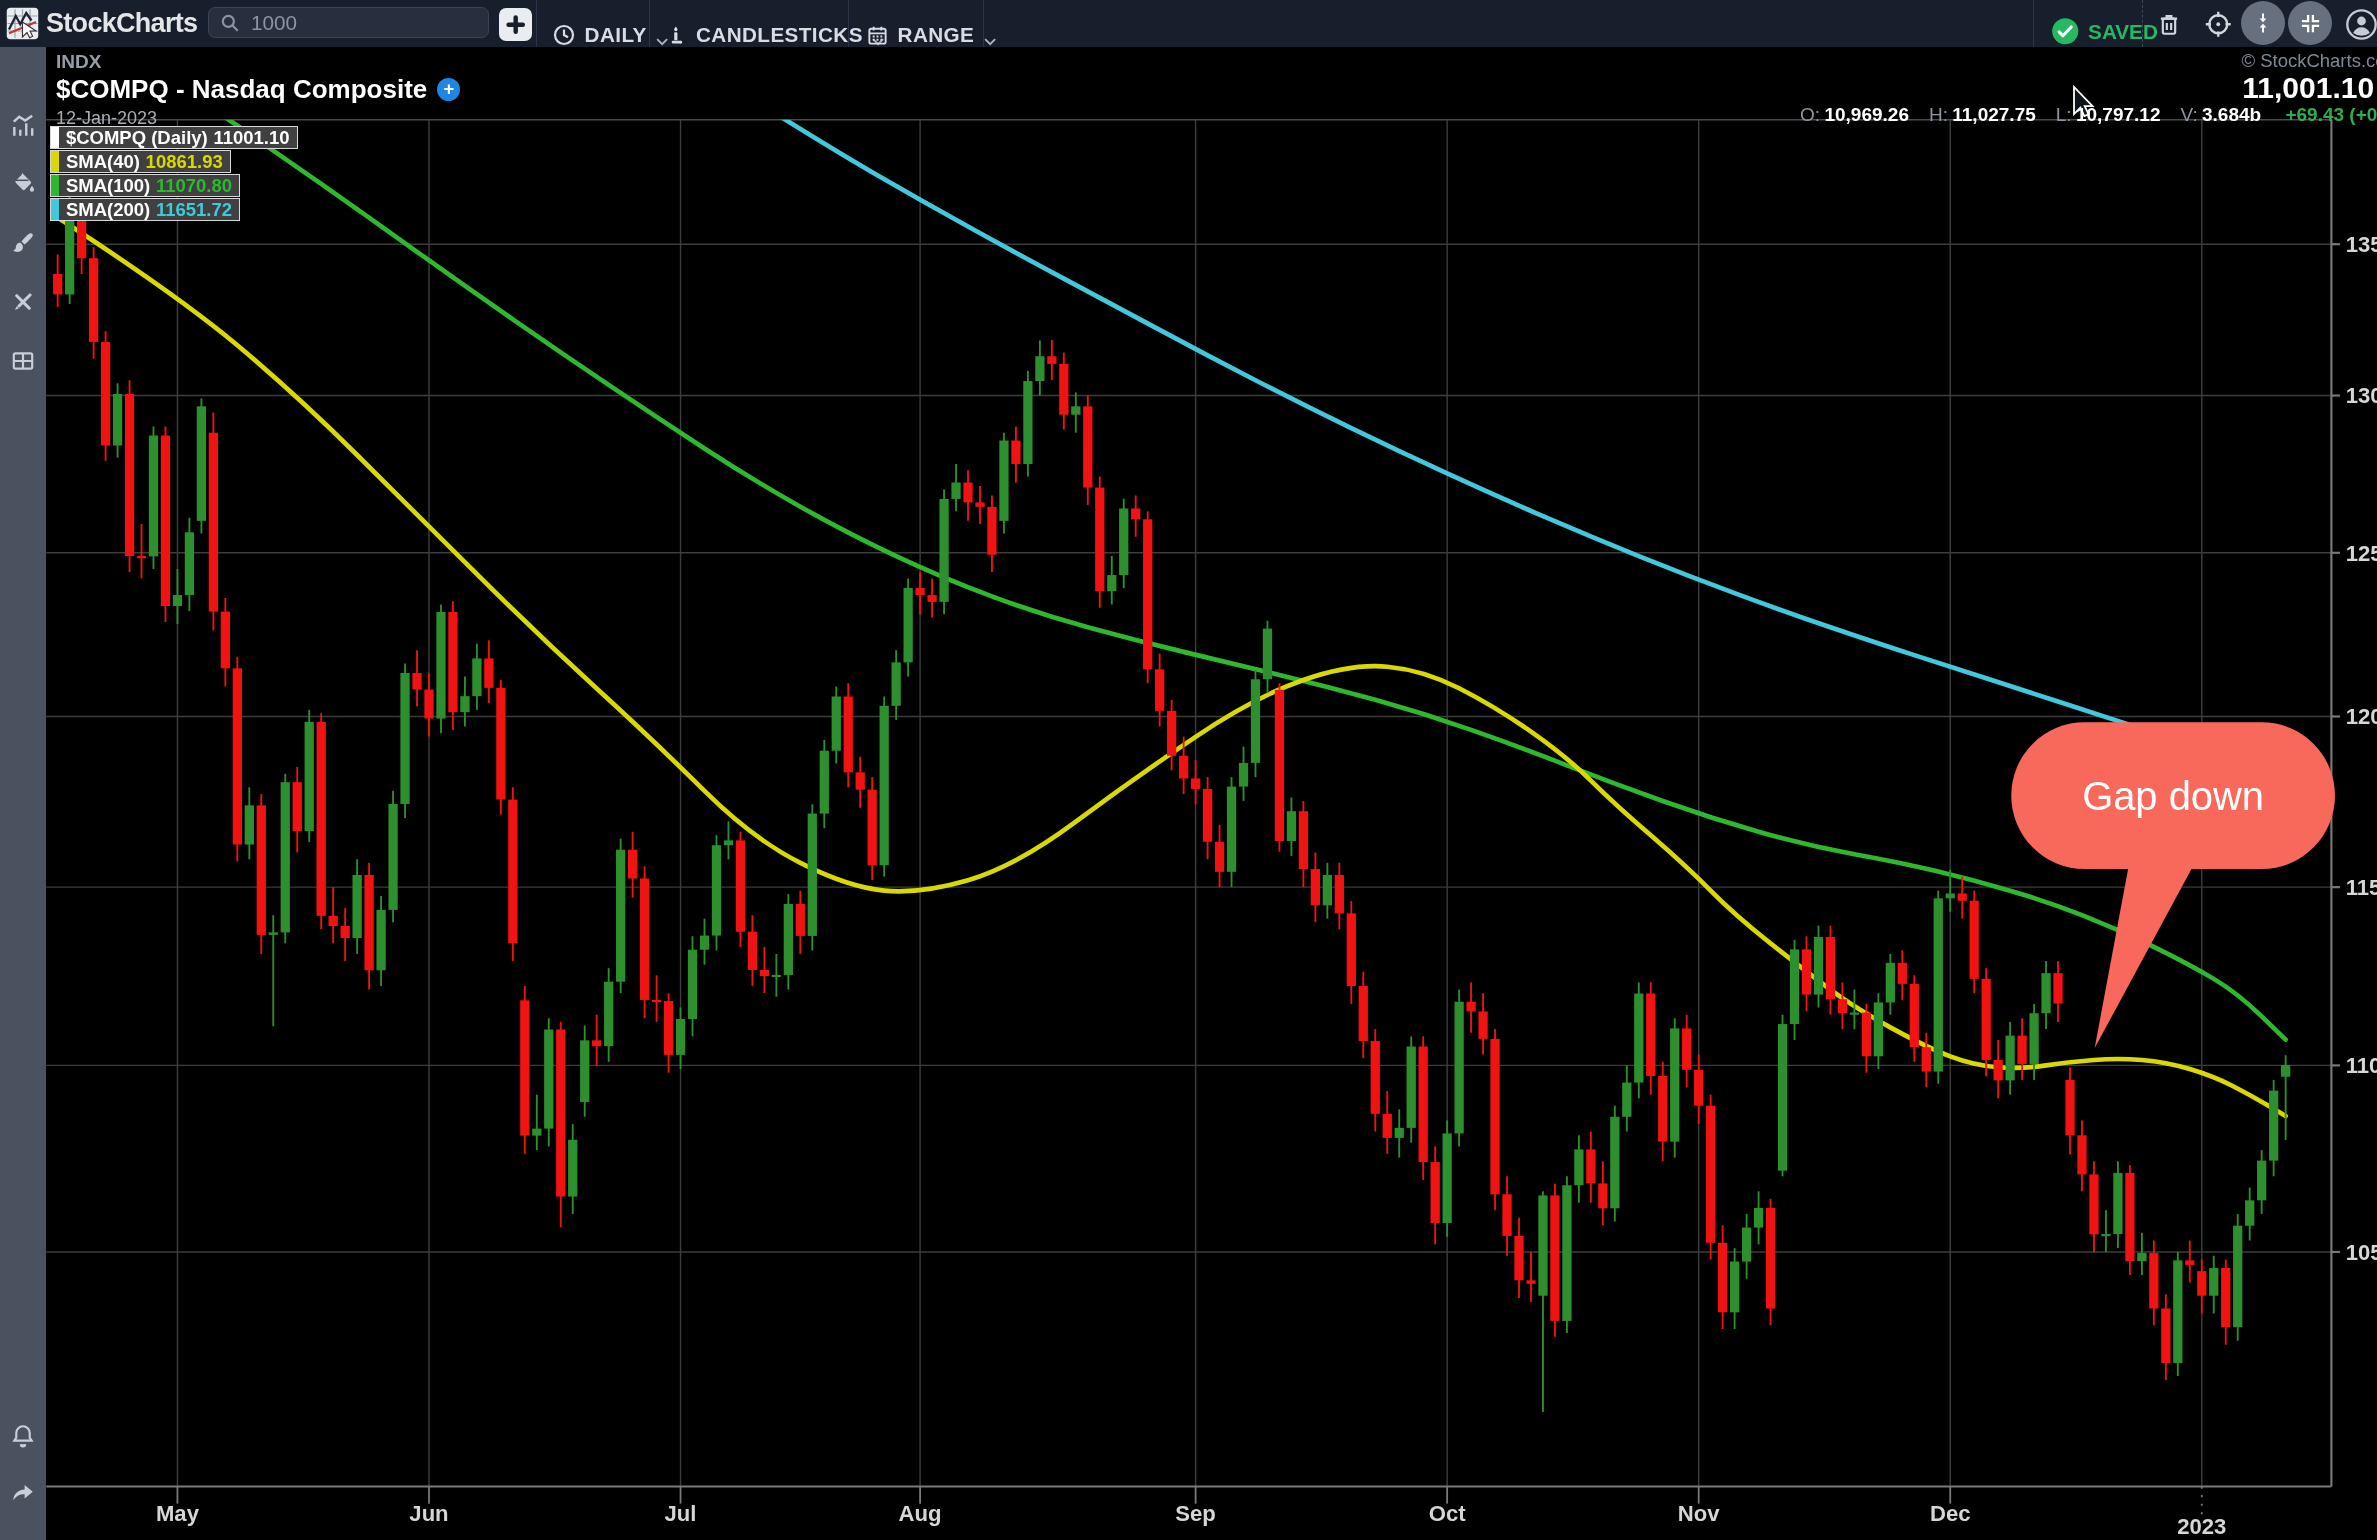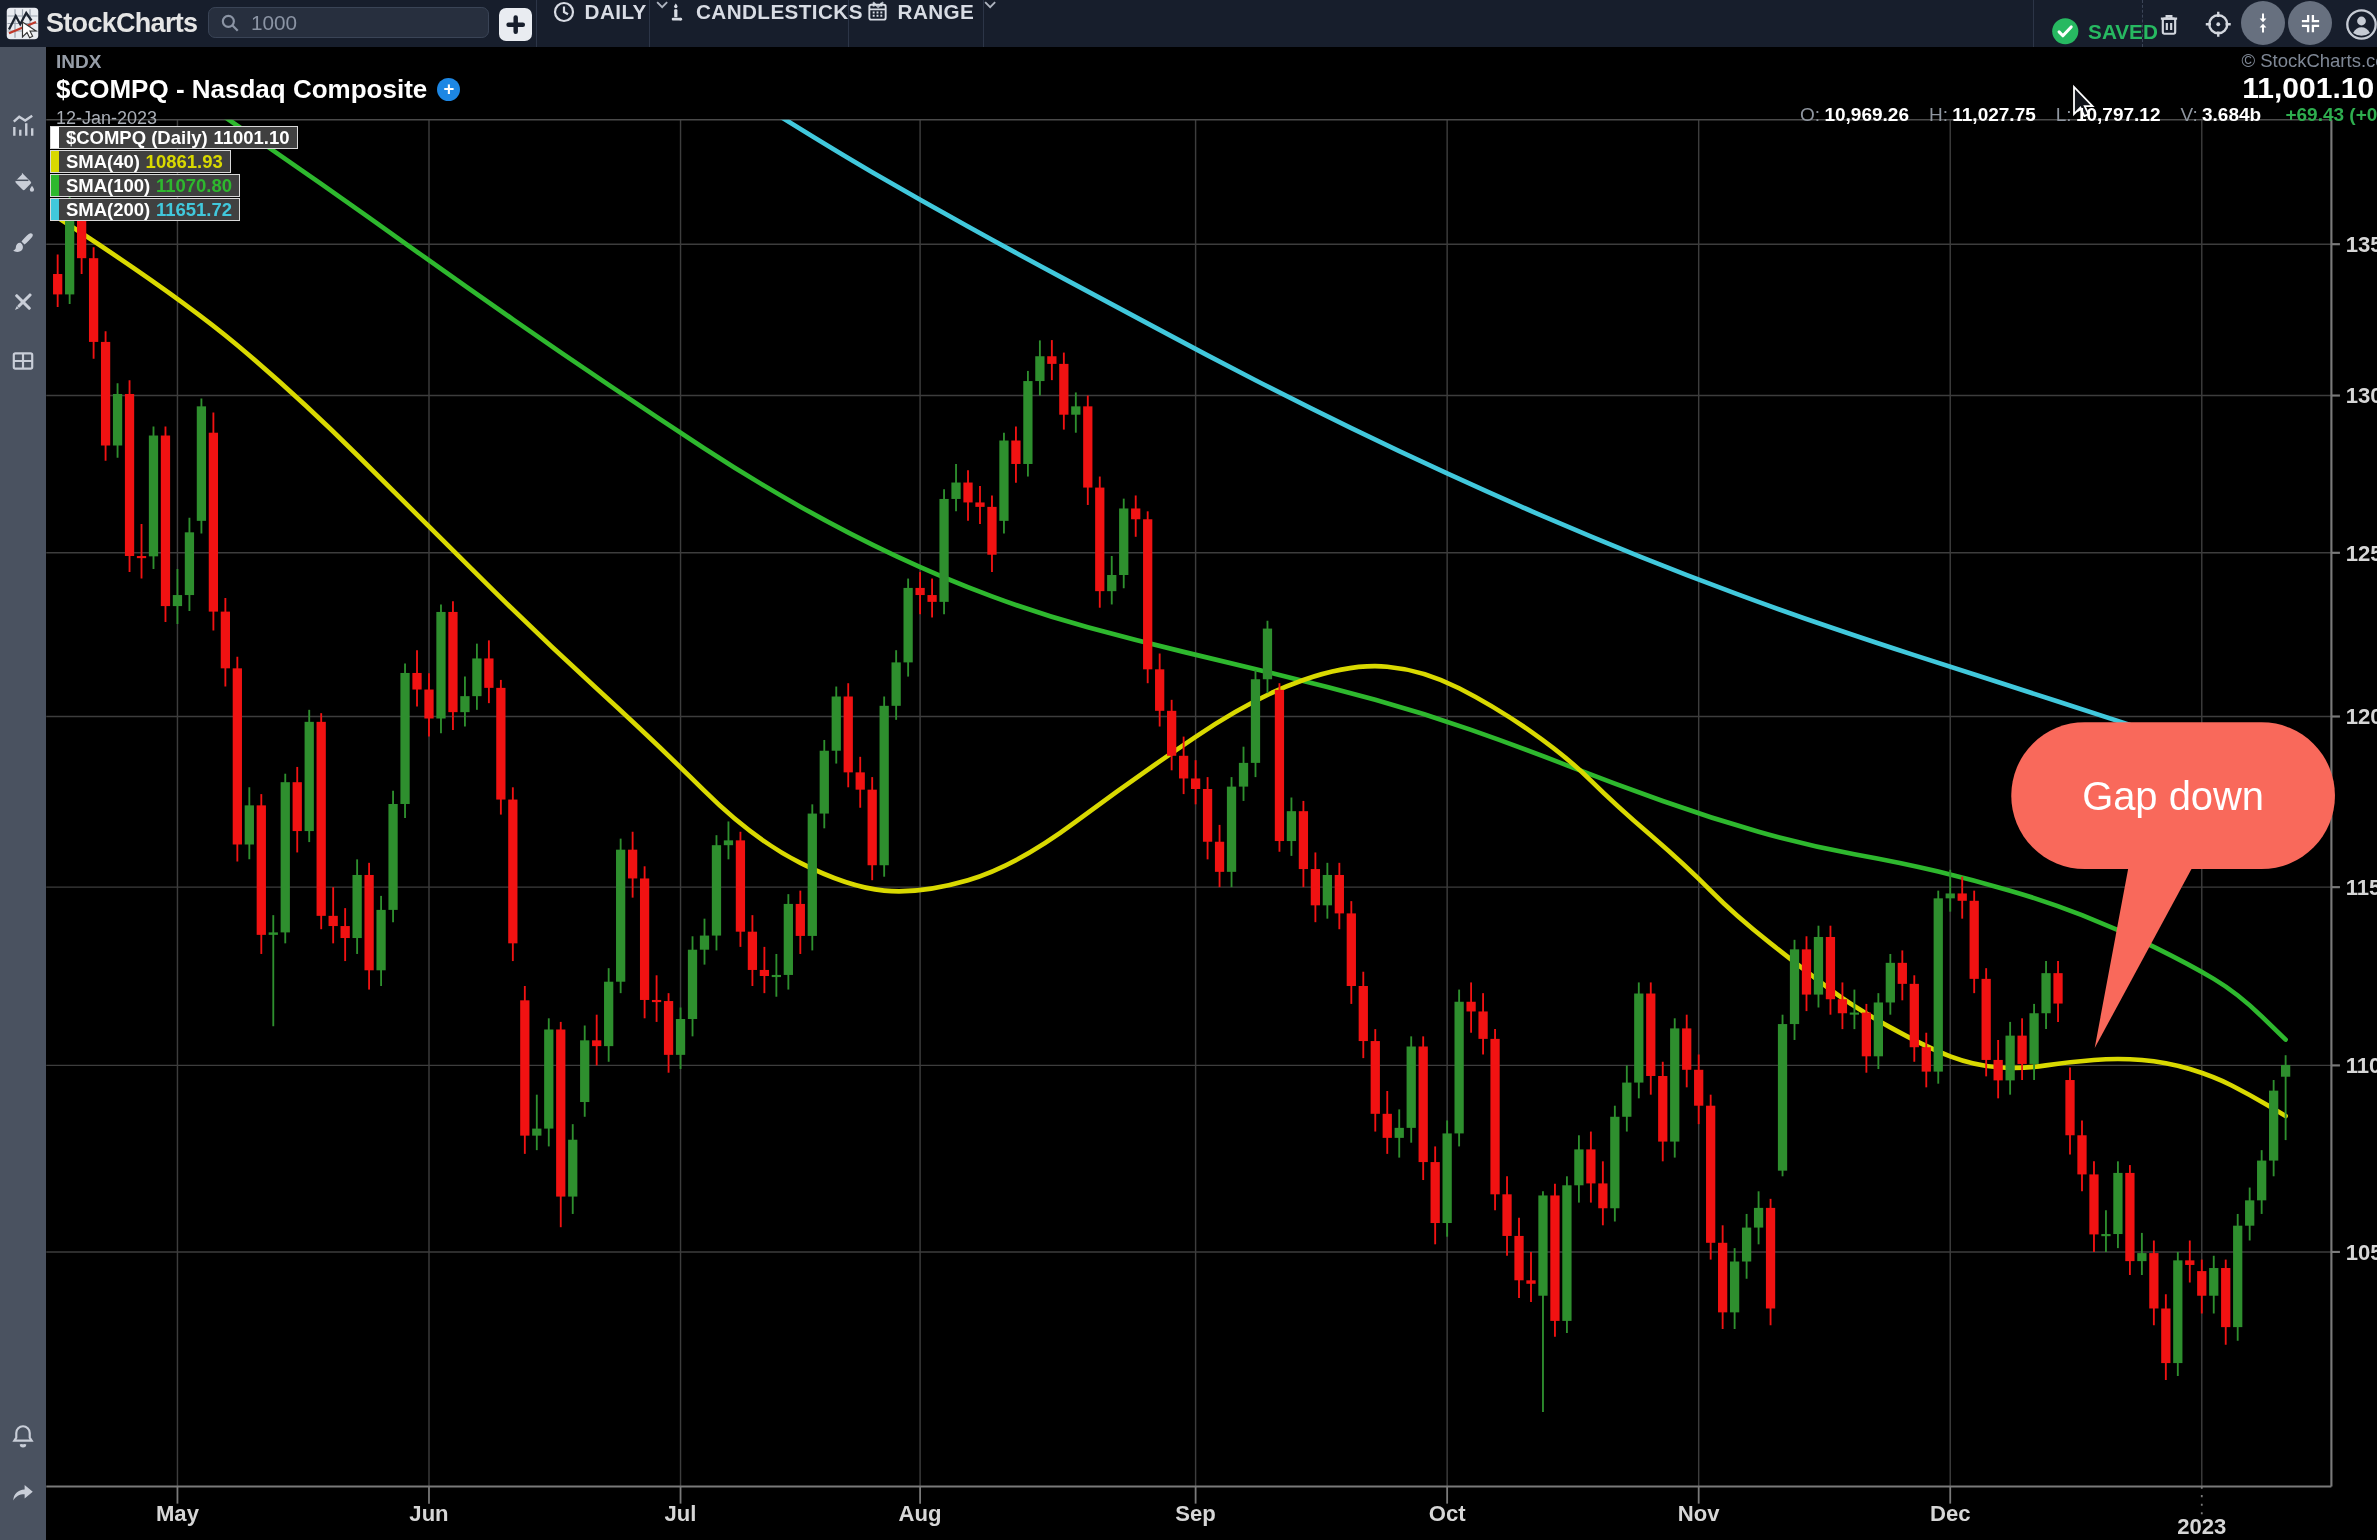--- a/index.html
+++ b/index.html
@@ -14,21 +14,21 @@
   .logo-text{position:absolute;left:46px;top:0;height:31px;line-height:47px;color:#e5e5e5;
     font-size:27px;font-weight:bold;letter-spacing:-0.7px;}
   .search{position:absolute;left:208px;top:7.1px;width:281px;height:31px;background:#272f3e;
     border:1.4px solid #3a4456;border-radius:7.1px;display:flex;align-items:center;padding:0 10px;box-sizing:border-box;}
   .search input{background:transparent;border:none;outline:none;color:#8b94a4;font-size:20.7px;
     font-family:"Liberation Sans",sans-serif;width:214px;margin-left:8.6px;}
   .plusbtn{position:absolute;left:499px;top:7.8px;width:33px;height:33px;background:#e9ecf1;
     border-radius:7.1px;display:flex;align-items:center;justify-content:center;}
   .tb-div{position:absolute;top:0;width:1.4px;height:47px;background:#2c3547;}
   .tb-div.dashed{background:none;border-left:1.4px dashed #3b4557;}
-  .tb-btn{position:absolute;top:0;height:47px;display:flex;align-items:flex-start;gap:8.6px;
+  .tb-btn{position:absolute;top:0;height:47px;display:flex;align-items:flex-end;gap:8.6px;
     color:#d8dce4;font-size:20.7px;font-weight:bold;letter-spacing:0.4px;cursor:pointer;}
   .saved{position:absolute;top:0;height:63px;display:flex;align-items:center;gap:8.6px;
     font-size:20.7px;font-weight:bold;}
   .iconbtn{position:absolute;top:7.8px;width:33px;height:33px;display:flex;align-items:center;justify-content:center;}
   .circlebtn{position:absolute;top:1.4px;width:44px;height:44px;border-radius:50%;background:#67707f;
     display:flex;align-items:center;justify-content:center;}
   
   .sidebar{position:absolute;left:0;top:47px;width:46px;height:1493px;background:#4a5260;z-index:25;}
   .side-ic{position:absolute;left:10px;width:26px;height:26px;}
   

